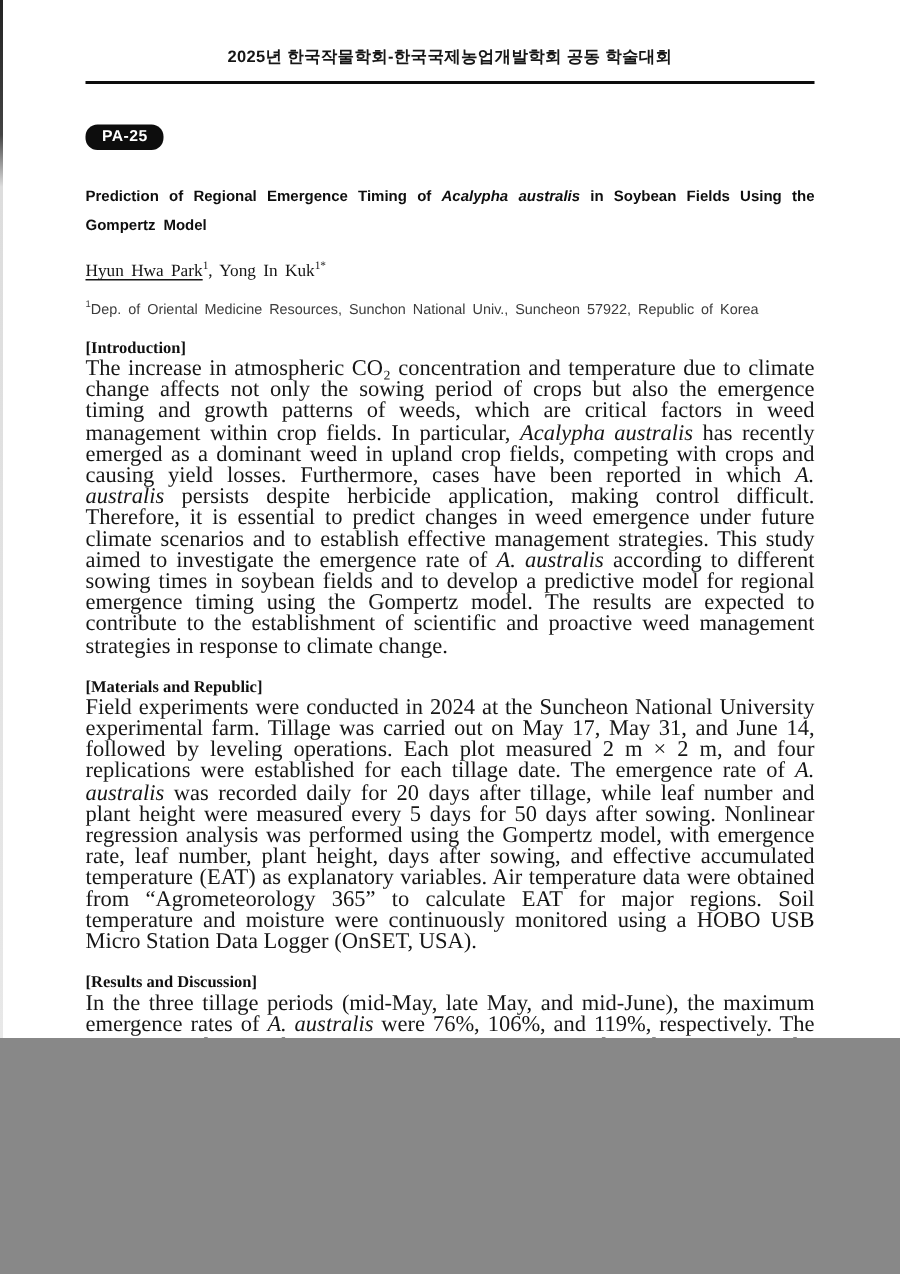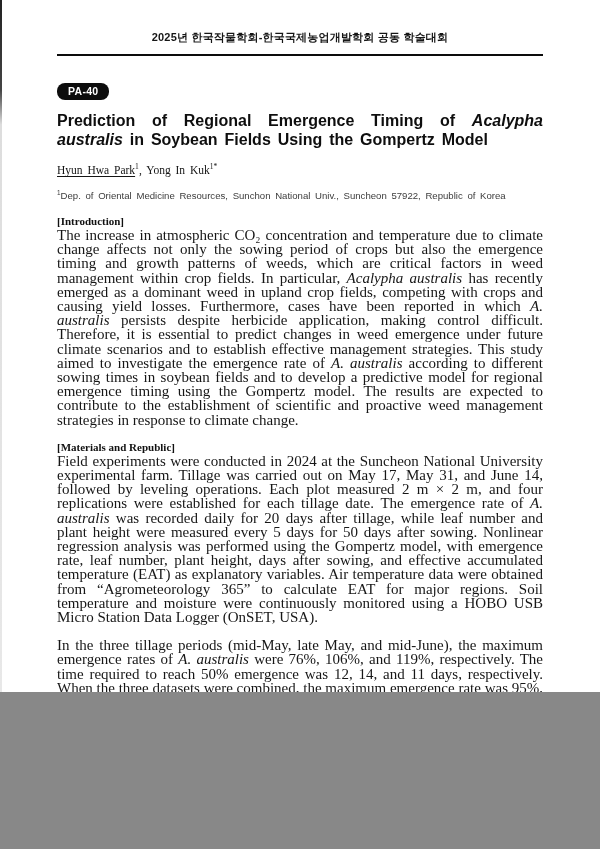--- a/index.html
+++ b/index.html
@@ -37,24 +37,24 @@
     color: #fff;
     border-radius: 8px;
     padding: 2px 11px 3px 11px;
     font-family: "Liberation Sans", sans-serif;
     font-weight: bold;
     font-size: 10.5px;
     letter-spacing: 0.3px;
   }
 
   .title {
-    margin-top: 11px;
+    margin-top: 22px;
     font-family: "Liberation Sans", sans-serif;
     font-weight: bold;
-    font-size: 16px;
+    font-size: 10px;
     line-height: 19px;
     text-align: justify;
     word-spacing: 2.5px;
     color: #0e0e0e;
   }
 
   .authors {
     margin-top: 15px;
     font-size: 11.5px;
     word-spacing: 2px;
@@ -113,40 +113,41 @@
 
 <div class="page">
   <div class="scan-edge"></div>
 
   <div class="content">
 
     <div class="conf-header">2025년 한국작물학회-한국국제농업개발학회 공동 학술대회</div>
     <hr class="head-rule">
 
     <div>
-      <span class="badge">PA-40</span>
+      <span class="badge">PA-25</span>
     </div>
 
     <div class="title"><span>Prediction of Regional Emergence Timing of </span><span class="it">Acalypha australis</span><span> in Soybean Fields Using the Gompertz Model</span></div>
 
     <div class="authors"><span class="ul">Hyun Hwa Park</span><span class="sup">1</span><span>, Yong In Kuk</span><span class="sup">1*</span></div>
 
     <div class="affiliation"><span class="sup">1</span><span>Dep. of Oriental Medicine Resources, Sunchon National Univ., Suncheon 57922, Republic of Korea</span></div>
 
     <div class="section">
       <div class="section-heading">[Introduction]</div>
       <div class="section-body"><span>The increase in atmospheric CO₂ concentration and temperature due to climate change affects not only the sowing period of crops but also the emergence timing and growth patterns of weeds, which are critical factors in weed management within crop fields. In particular, </span><span class="it">Acalypha australis</span><span> has recently emerged as a dominant weed in upland crop fields, competing with crops and causing yield losses. Furthermore, cases have been reported in which </span><span class="it">A. australis</span><span> persists despite herbicide application, making control difficult. Therefore, it is essential to predict changes in weed emergence under future climate scenarios and to establish effective management strategies. This study aimed to investigate the emergence rate of </span><span class="it">A. australis</span><span> according to different sowing times in soybean fields and to develop a predictive model for regional emergence timing using the Gompertz model. The results are expected to contribute to the establishment of scientific and proactive weed management strategies in response to climate change.</span></div>
     </div>
 
     <div class="section">
       <div class="section-heading">[Materials and Republic]</div>
       <div class="section-body"><span>Field experiments were conducted in 2024 at the Suncheon National University experimental farm. Tillage was carried out on May 17, May 31, and June 14, followed by leveling operations. Each plot measured 2 m × 2 m, and four replications were established for each tillage date. The emergence rate of </span><span class="it">A. australis</span><span> was recorded daily for 20 days after tillage, while leaf number and plant height were measured every 5 days for 50 days after sowing. Nonlinear regression analysis was performed using the Gompertz model, with emergence rate, leaf number, plant height, days after sowing, and effective accumulated temperature (EAT) as explanatory variables. Air temperature data were obtained from “Agrometeorology 365” to calculate EAT for major regions. Soil temperature and moisture were continuously monitored using a HOBO USB Micro Station Data Logger (OnSET, USA).</span></div>
     </div>
 
     <div class="section">
+      <div class="section-heading">[Results and Discussion]</div>
       <div class="section-body"><span>In the three tillage periods (mid-May, late May, and mid-June), the maximum emergence rates of </span><span class="it">A. australis</span><span> were 76%, 106%, and 119%, respectively. The time required to reach 50% emergence was 12, 14, and 11 days, respectively. When the three datasets were combined, the maximum emergence rate was 95%, and the average time to 50% emergence was 13 days. The EAT required to reach 50% emergence was 117°C, 150°C, and 140°C for the three tillage dates, with an overall mean of 135°C. Based on soil conditions, the required EAT for 50% emergence was 192°C, while cumulative soil moisture was 382%. Furthermore, the EAT required to reach 50% leaf and height growth was estimated at 468°C and 551°C, respectively. Regional predictions indicated that the earliest emergence occurred in Chungju on April 21, followed by Suncheon (April 24), Yeoncheon (April 26), Gimje (April 28), and Hongcheon (April 29). This study demonstrates that the Gompertz model is effective in predicting weed emergence and growth, and it highlights its potential utility in establishing proactive agricultural planning under changing climate conditions.</span></div>
     </div>
 
     <div class="section">
       <div class="section-heading">[Acknowledgement]</div>
     </div>
 
     <div class="corresponding"><span class="sup">*</span><span>Corresponding author: E-mail. yikuk@sunchon.ac.kr Tel. +82–61–750–3286</span></div>
 
   </div>

